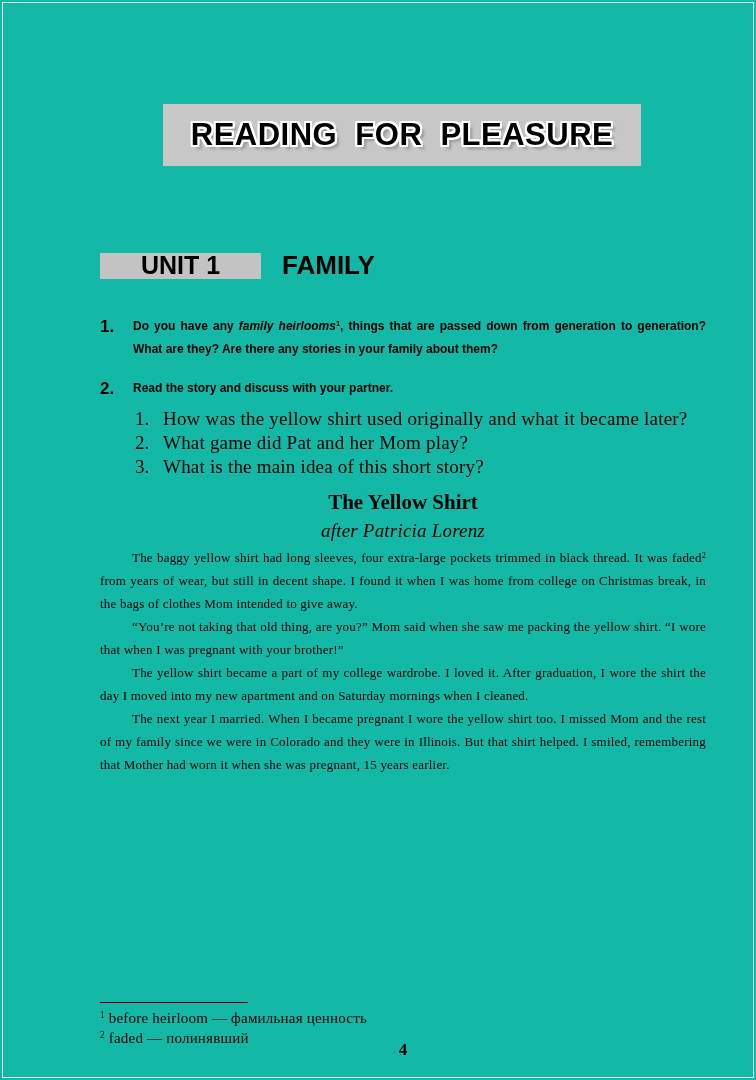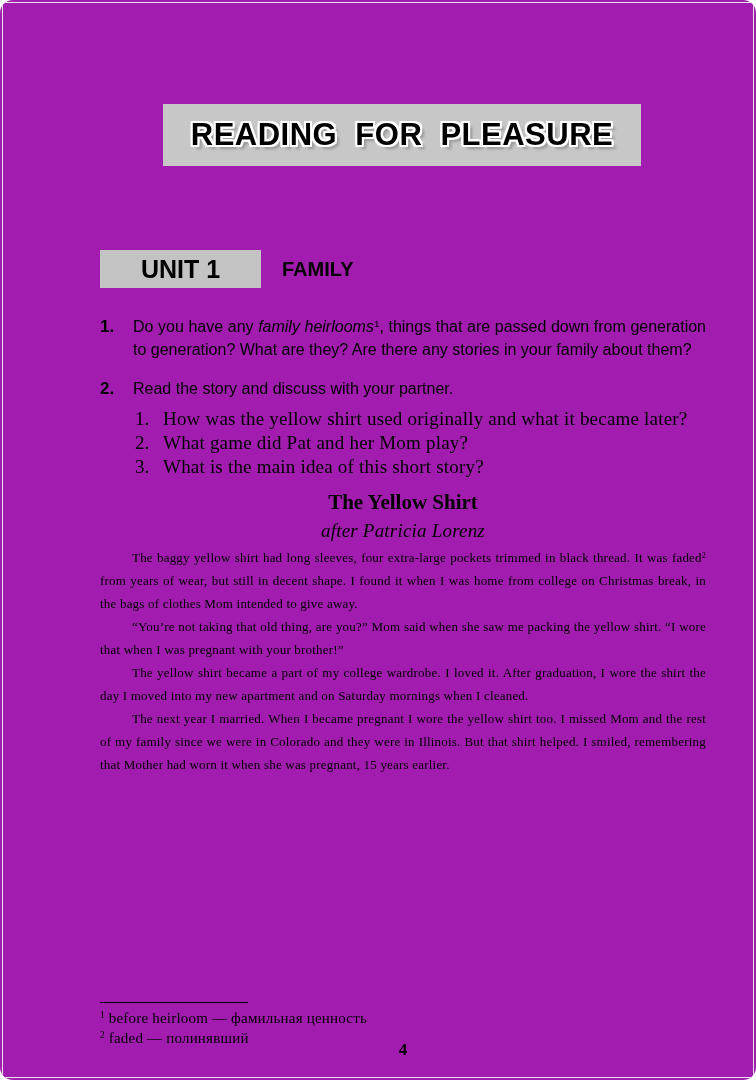--- a/index.html
+++ b/index.html
@@ -1,24 +1,23 @@
 <!DOCTYPE html>
 <html style="--banner_bg: #c7c7c7; --unit_box_bg: #c3c3c3; --text: #000000;"><head>
 <meta charset="utf-8">
 <style>
   * { margin: 0; padding: 0; box-sizing: border-box; }
   html, body { width: 756px; height: 1080px; background: #ffffff; }
   .page {
     position: relative;
     width: 756px; height: 1080px;
-    background: #a21caf;
+    background: #14b8a6;
     color: var(--text, #000);
     overflow: hidden;
     font-family: "Liberation Serif", serif;
-    border-radius: 13px;
   }
   .page::after {
     content: "";
     position: absolute; inset: 2px;
     border: 1px solid #e6e6e6;
     pointer-events: none;
   }
 
   
   .banner {
@@ -39,48 +38,48 @@
       4px 4px 3px rgba(0,0,0,0.25);
     white-space: nowrap;
   }
 
   
   .unit-row {
     position: absolute; left: 100px; top: 250px;
     display: flex; align-items: center;
   }
   .unit-box {
-    width: 161px; height: 38px;
+    width: 161px; height: 26px;
     background: var(--unit_box_bg, #c3c3c3);
     display: flex; align-items: center; justify-content: center;
     font-family: "Liberation Sans", sans-serif;
     font-weight: bold; font-size: 25px;
   }
   .unit-title {
     margin-left: 21px;
     font-family: "Liberation Sans", sans-serif;
-    font-weight: bold; font-size: 20px;
+    font-weight: bold; font-size: 26px;
   }
 
   
   .content {
     position: absolute; left: 100px; top: 315px;
     width: 606px;
   }
 
   .ex { display: flex; }
   .ex-num {
     flex: 0 0 33px;
     font-family: "Liberation Sans", sans-serif;
     font-weight: bold; font-size: 17px; line-height: 23px;
   }
   .ex-body {
     flex: 1 1 auto;
     font-family: "Liberation Sans", sans-serif;
-    font-weight: normal; font-size: 16px; line-height: 23px;
+    font-weight: bold; font-size: 12px; line-height: 23px;
     text-align: justify;
   }
   .ex-body .em { font-style: italic; }
   .ex2 { margin-top: 16px; }
 
   sup {
     font-size: 0.62em;
     vertical-align: baseline;
     position: relative; top: -0.55em;
     line-height: 0;

